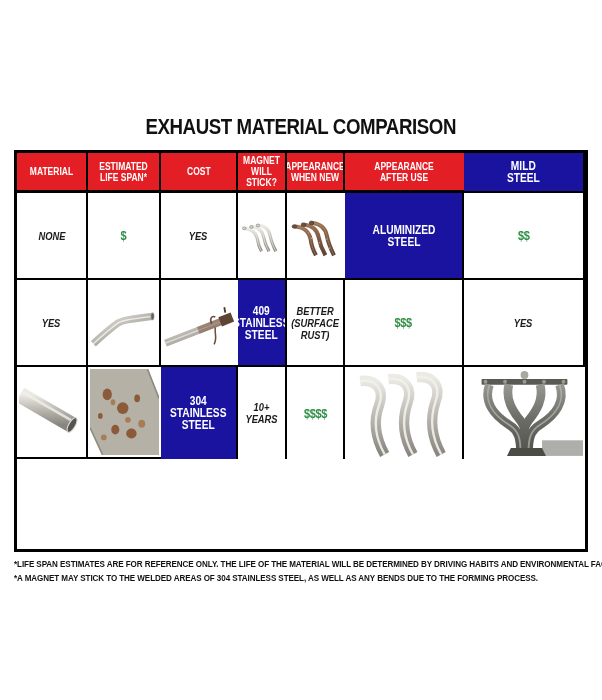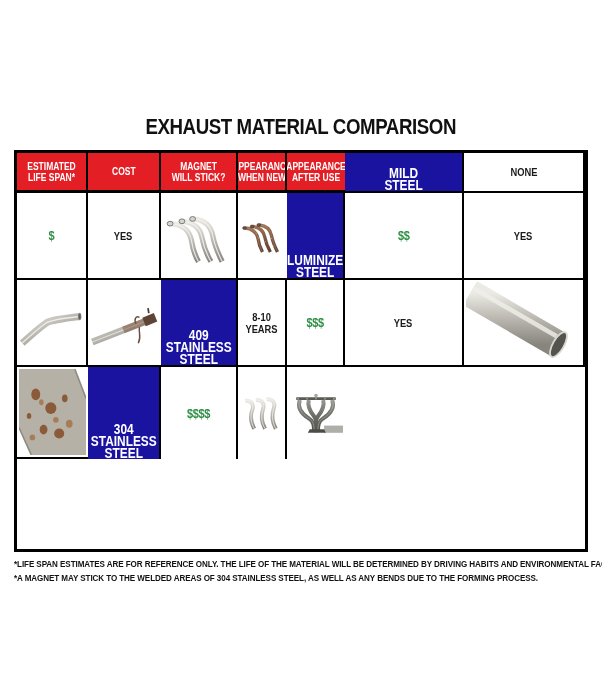--- a/index.html
+++ b/index.html
@@ -11,22 +11,22 @@
   .cond-l{display:block;transform:scaleX(.85);transform-origin:0 50%;white-space:nowrap;}
   .grid{position:absolute;left:14px;top:150px;width:574px;height:402px;box-sizing:border-box;
         display:grid;grid-template-columns:71px 73px 77px 49px 58px 119px 1fr;
         grid-template-rows:40px 87px 87px 92px 1fr;
         border:3px solid #000;background:#fff;}
   .cell{border-right:2px solid #000;border-bottom:2px solid #000;display:flex;align-items:center;
         justify-content:center;text-align:center;overflow:hidden;background:#fff;}
   .lc{border-right:none;}
   .lr{border-bottom:none;}
   .head{background:var(--header_bg,#e41e25);color:#fff;font-size:10px;font-weight:bold;line-height:11px;border-bottom-width:3px;}
-  .mat{background:var(--material_bg,#1a13a0);color:#fff;font-size:14px;font-weight:bold;line-height:12px;align-items:flex-end;}
-  .val{font-size:11px;font-weight:bold;color:#1a1a1a;line-height:12px;}
+  .mat{background:var(--material_bg,#1a13a0);color:#fff;font-size:12px;font-weight:bold;line-height:12px;}
+  .val{font-size:11px;font-weight:bold;color:#1a1a1a;line-height:12px;font-style:italic;}
   .cost{color:var(--cost_green,#2e8f44);font-size:13px;font-weight:bold;letter-spacing:-.5px;}
   .photo{padding:2px;}
   .photo svg{display:block;width:100%;height:100%;}
   .notes{position:absolute;left:14px;top:557px;width:574px;font-size:9.5px;font-weight:bold;
          color:#111;line-height:13.5px;letter-spacing:-.1px;text-align:left;}
 </style>
 </head>
 <body>
 
 <svg width="0" height="0" style="position:absolute" aria-hidden="true">
@@ -53,20 +53,23 @@
     </linearGradient>
   </defs>
 </svg>
 
 <div class="canvas">
 
   <h1 class="title"><span class="cond">EXHAUST MATERIAL COMPARISON</span></h1>
 
   <div class="grid">
 
+    <div class="cell head">
+        <span class="cond">MATERIAL</span>
+      </div>
     <div class="cell head">
         <span class="cond">ESTIMATED
 LIFE SPAN*</span>
       </div>
     <div class="cell head">
         <span class="cond">COST</span>
       </div>
     <div class="cell head">
         <span class="cond">MAGNET
 WILL STICK?</span>
@@ -168,21 +171,23 @@
         <path d="M80,46 C76,38 80,32 86,35" fill="none" stroke="#6b4b39" stroke-width="2.5"></path>
       </svg>
     </div>
 
     <div class="cell mat">
         <span class="cond">409
 STAINLESS
 STEEL</span>
       </div>
     <div class="cell val">
-        <span class="cond">8-10 YEARS</span>
+        <span class="cond">BETTER
+(SURFACE
+RUST)</span>
       </div>
     <div class="cell cost">
         <span class="cond">$$$</span>
       </div>
     <div class="cell val">
         <span class="cond">YES</span>
       </div>
     <div class="cell photo">
       <svg viewBox="0 0 120 88" role="img" aria-label="photo: new polished 409 stainless straight pipe">
         <path d="M2,12 L98,68" fill="none" stroke="url(#gSilver)" stroke-width="30"></path>
@@ -215,20 +220,23 @@
             <ellipse cx="24" cy="70" rx="5" ry="3"></ellipse>
         </g>
       </svg>
     </div>
 
     <div class="cell mat lr">
         <span class="cond">304
 STAINLESS
 STEEL</span>
       </div>
+    <div class="cell val lr">
+        <span class="cond">10+ YEARS</span>
+      </div>
     <div class="cell cost lr">
         <span class="cond">$$$$</span>
       </div>
     <div class="cell photo lr">
       <svg viewBox="0 0 120 88" role="img" aria-label="photo: new 304 stainless steel header tubes">
         <g fill="none" stroke="url(#gSilver)" stroke-width="11">
           <path d="M14,10 C32,8 40,20 34,36 C28,52 30,70 40,88"></path>
           <path d="M44,8 C62,6 70,18 64,34 C58,52 60,70 70,88"></path>
           <path d="M74,6 C92,4 100,16 94,32 C88,50 90,70 100,88"></path>
         </g>

